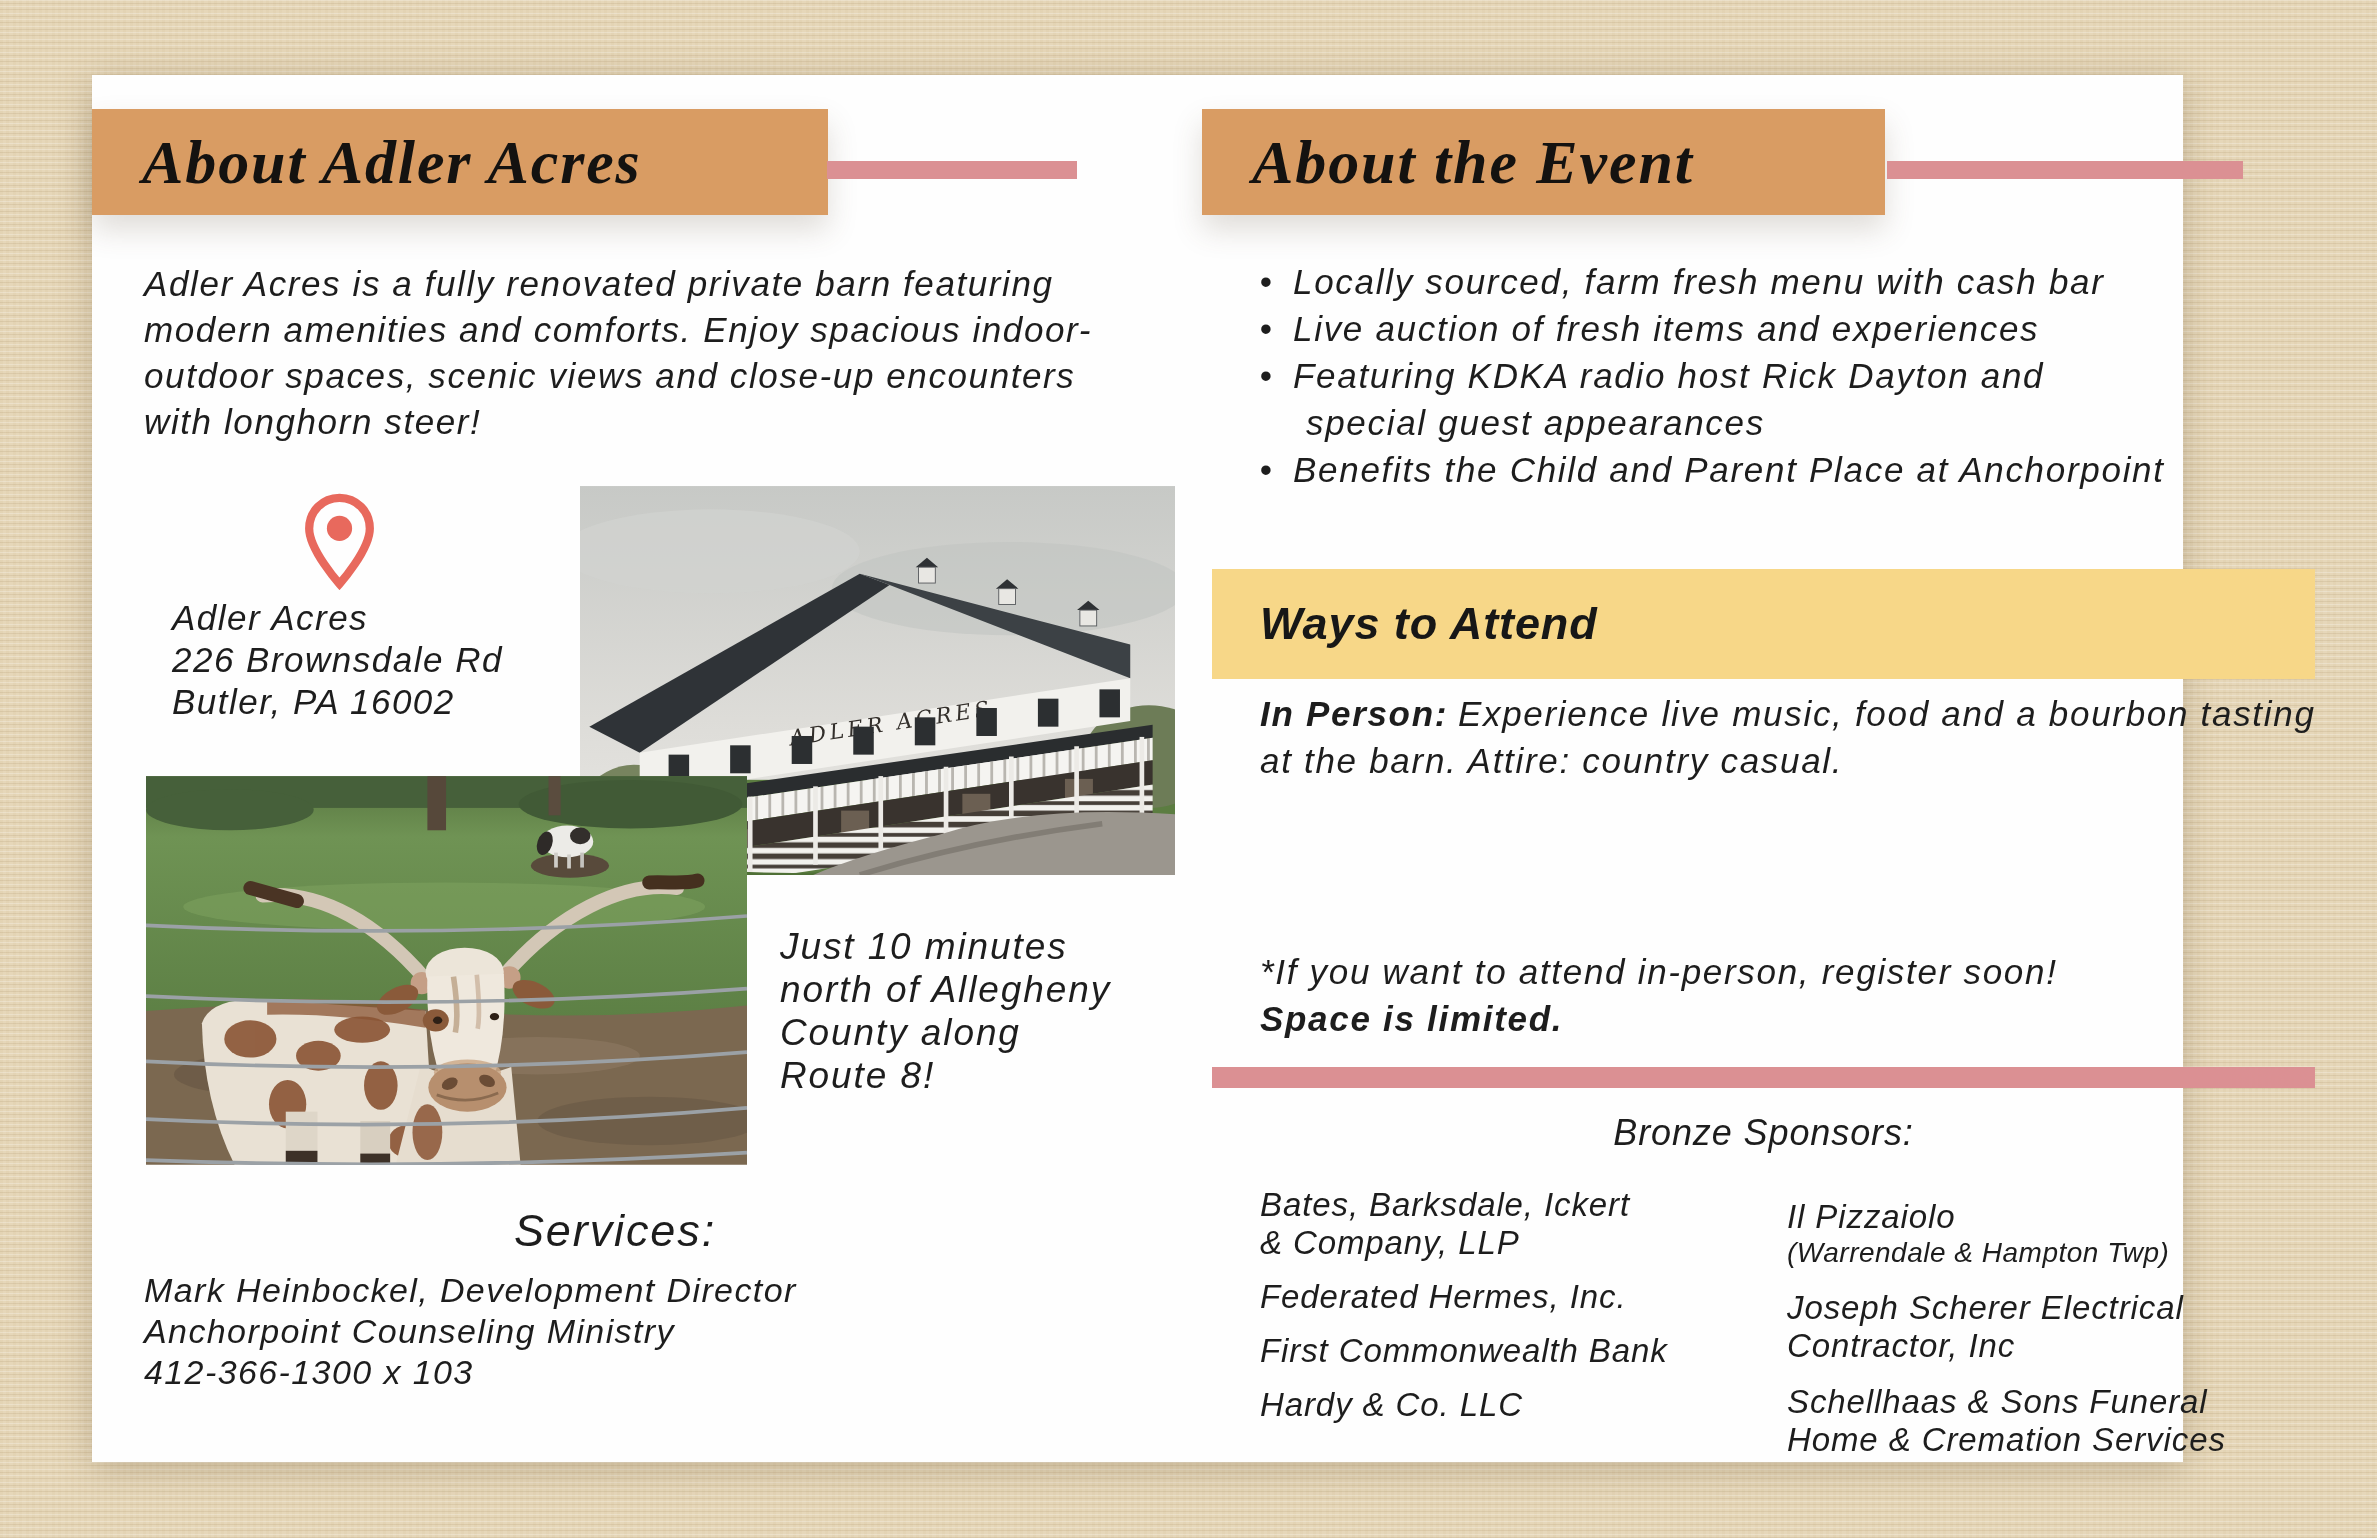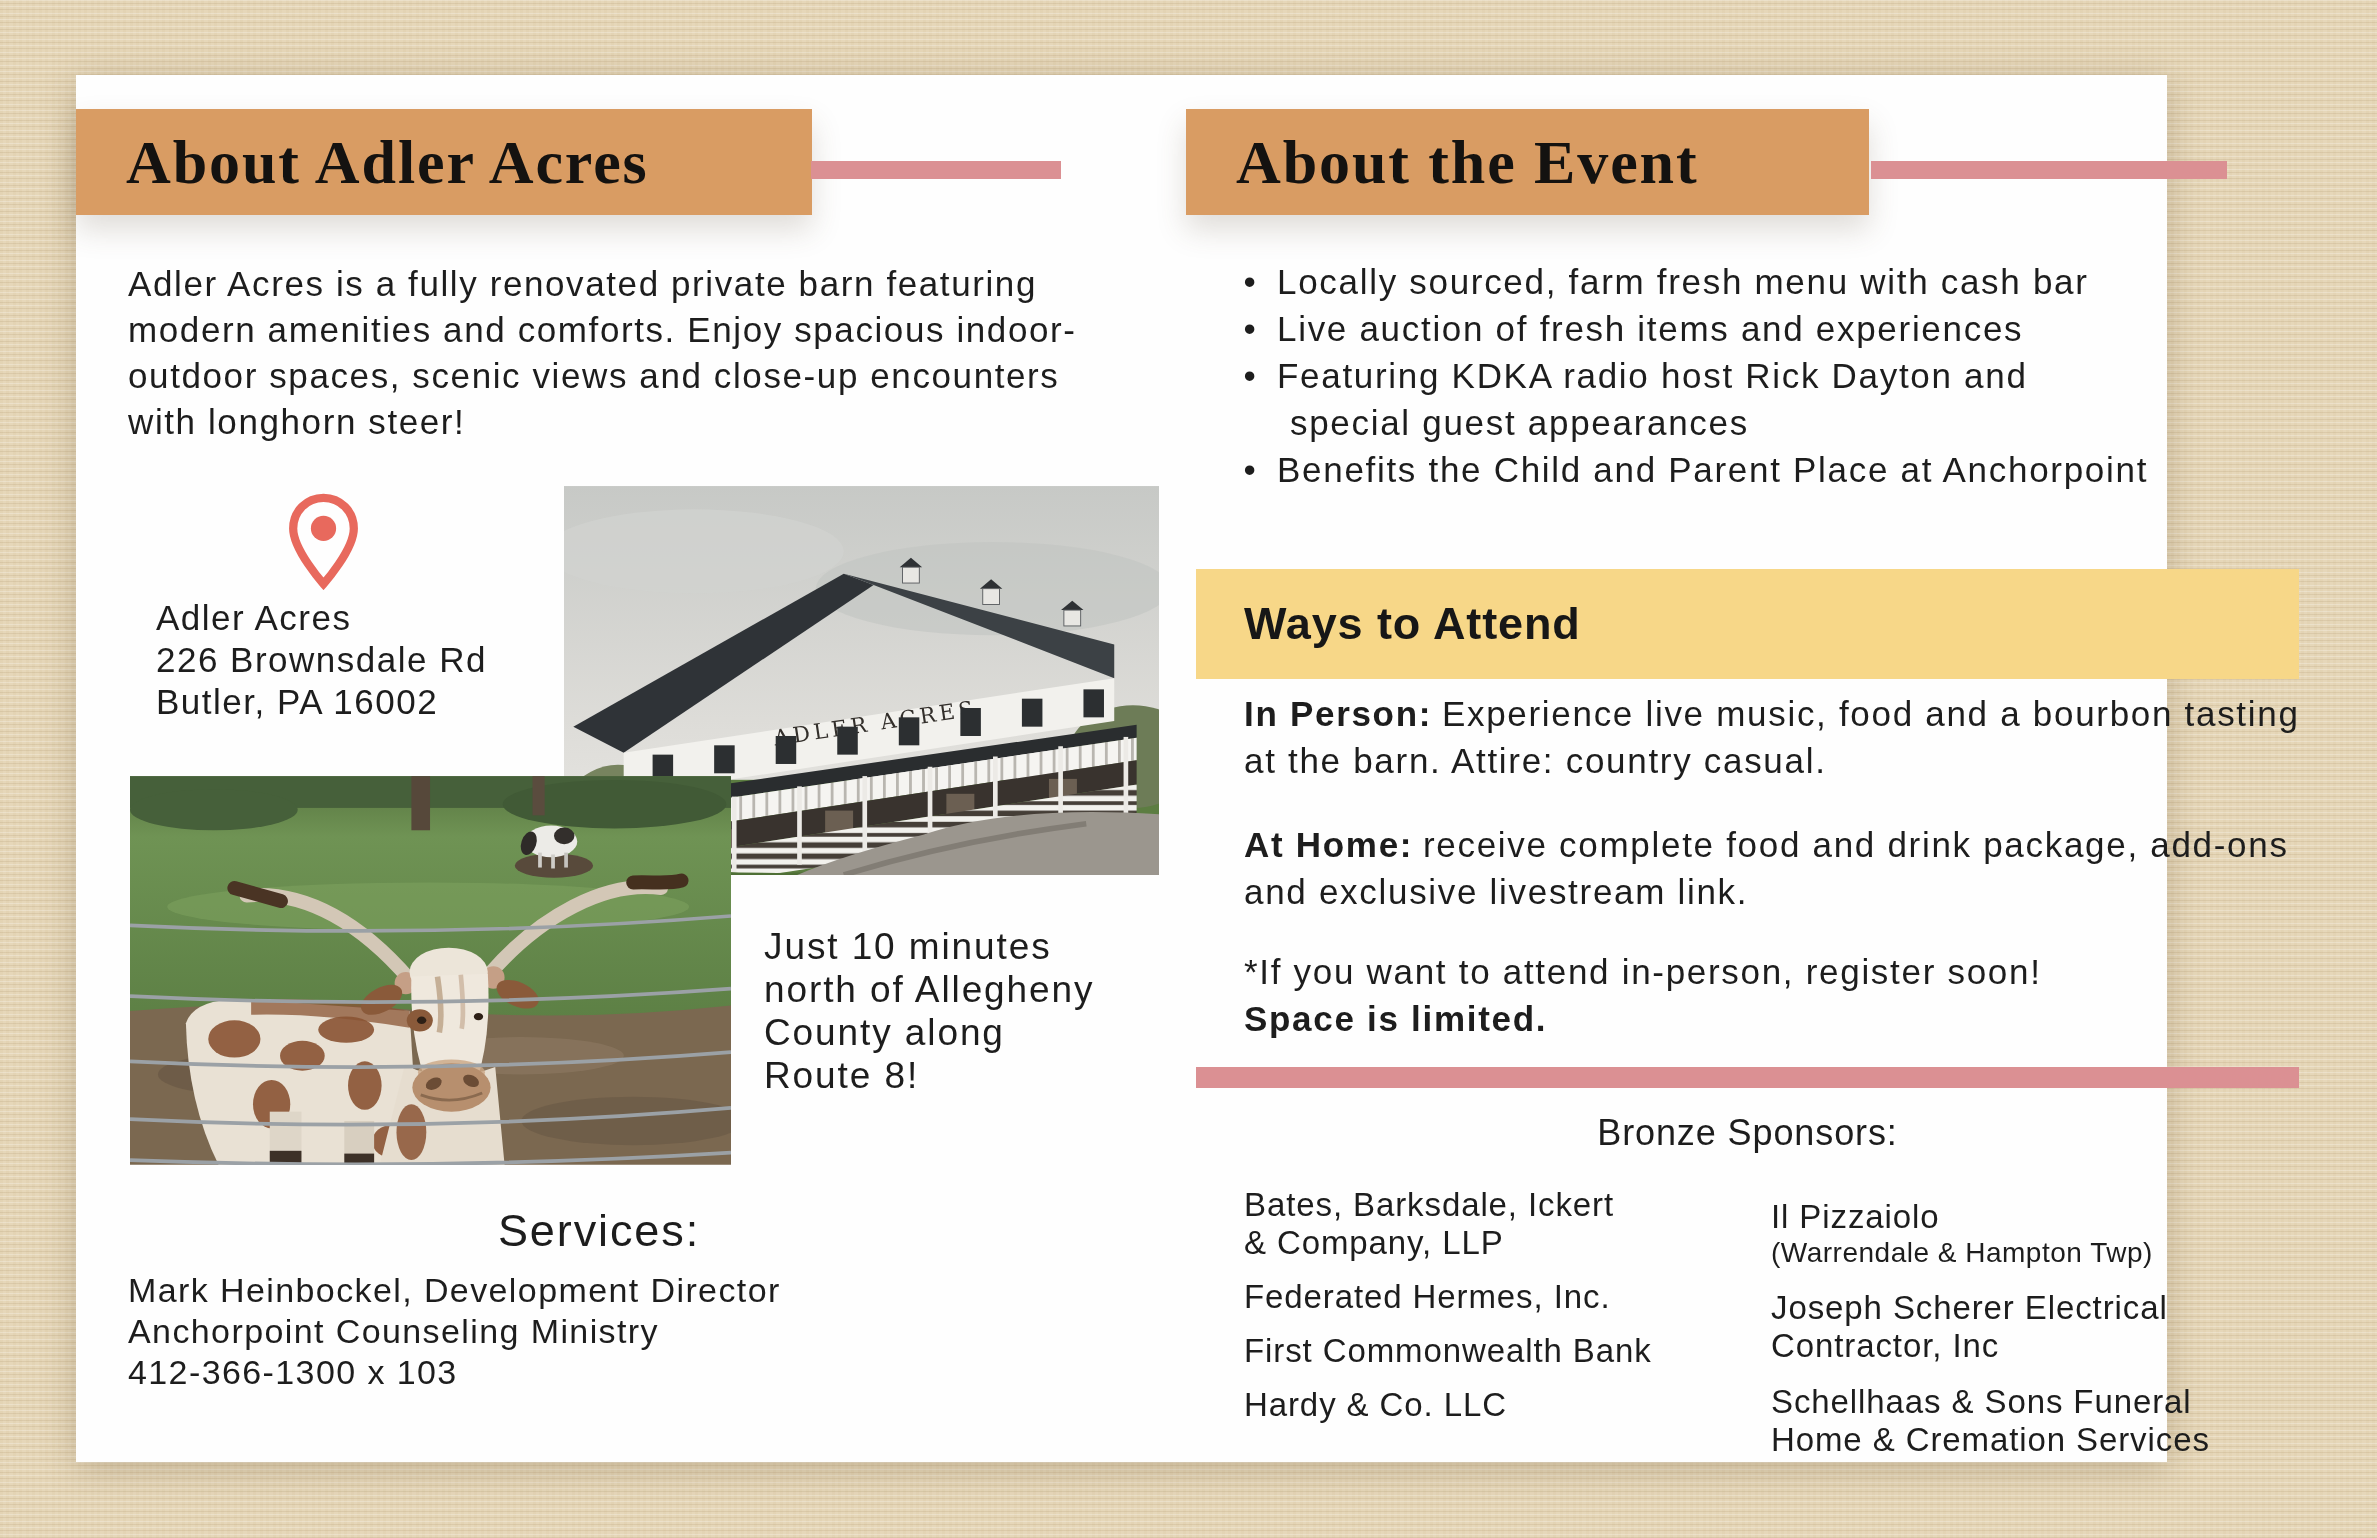--- a/index.html
+++ b/index.html
@@ -10,23 +10,24 @@
   .page{
     position:relative;
     width:2377px;height:1538px;
     overflow:hidden;
     background:#e6d7b9;
     background-image:
       repeating-linear-gradient(180deg, rgba(255,255,255,.25) 0px, rgba(255,255,255,.25) 0.9px, transparent 0.9px, transparent 2.8px, rgba(166,140,96,.18) 2.8px, rgba(166,140,96,.18) 3.7px, transparent 3.7px, transparent 6.5px),
       repeating-linear-gradient(90deg, rgba(210,190,150,.14) 0 2.8px, transparent 2.8px 6.5px);
   }
   .card{
-    position:absolute;left:76px;top:75px;width:2091px;height:1387px;
+    position:absolute;left:92px;top:75px;width:2091px;height:1387px;
     background:#fefefe;
     box-shadow:0 5.6px 32px rgba(110,90,60,.30);
+    font-style:italic;
   }
   .abs{position:absolute;}
   .hdr{
     background:#d99c63;
     box-shadow:0 15px 28px rgba(90,70,50,.18);
     display:flex;align-items:center;
     padding-left:50px;box-sizing:border-box;
     font-family:"Liberation Serif", serif;
     font-weight:bold;font-size:62px;letter-spacing:1.9px;color:#141210;
     white-space:nowrap;
@@ -283,23 +284,20 @@
     </ul>
 
     <div class="abs ways-banner" style="left:1120px;top:494px;width:1103px;height:110px;">
       <span>Ways to Attend</span>
     </div>
 
     <div class="abs para" style="left:1168px;top:615px;">
       <span class="lbl">In Person:</span><span>Experience live music, food and a bourbon tasting at the barn. Attire: country casual.</span>
     </div>
 
-    <div class="abs para" style="left:1168px;top:746px;">
-      <span class="lbl">At Home:</span><span>receive complete food and drink package, add-ons and exclusive livestream link.</span>
-    </div>
 
     <div class="abs para" style="left:1168px;top:873px;">
       <div>*If you want to attend in-person, register soon!</div>
       <div class="note-bold">Space is limited.</div>
     </div>
 
     <div class="abs accent-line" style="left:1120px;top:992px;width:1103px;height:20.5px;"></div>
 
     <div class="abs sponsors-heading" style="left:1120px;top:1037px;width:1103px;">Bronze Sponsors:</div>
 

